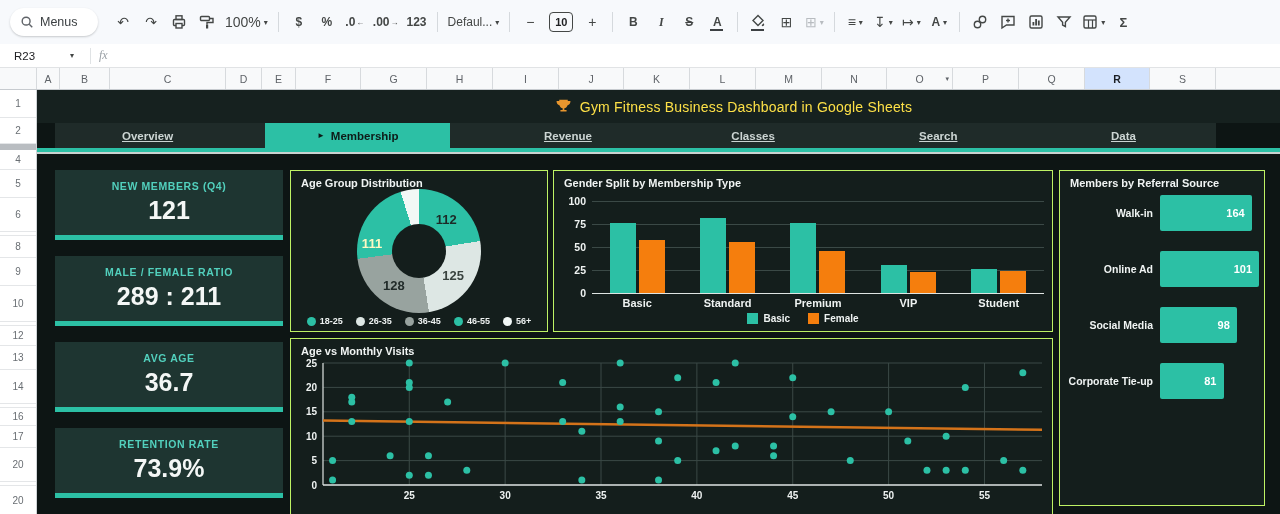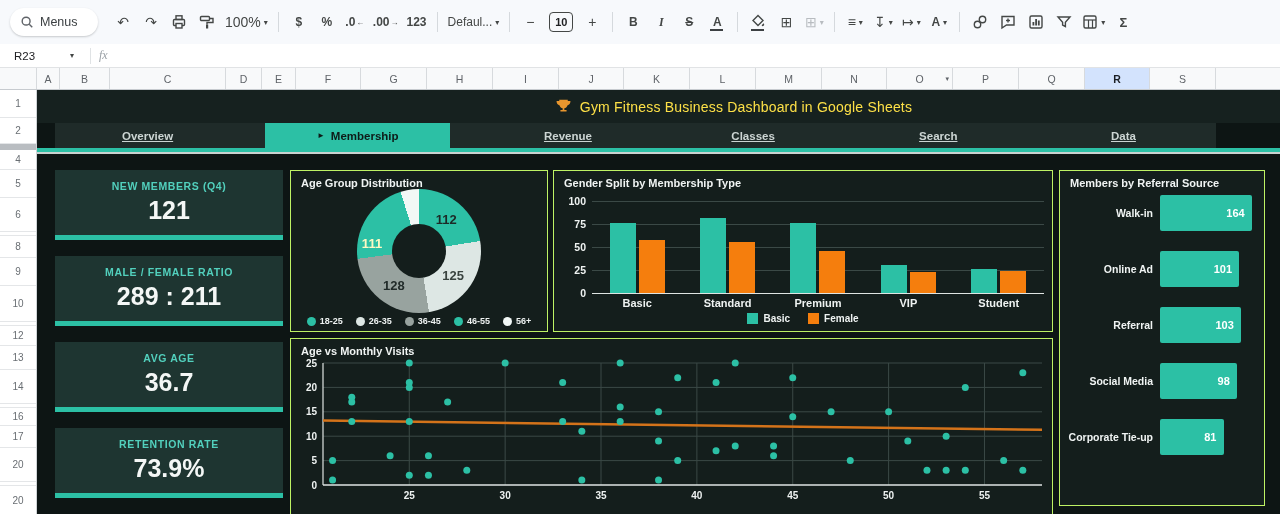--- a/index.html
+++ b/index.html
@@ -590,30 +590,22 @@
             <div class="ref-lab">Walk-in</div>
             <div class="ref-zone">
               <div class="ref-bar" style="width: 91.728px; background: rgb(44, 192, 165);">
                 <span class="ref-val">164</span>
               </div>
             </div>
           </div>
           <div class="ref-row">
             <div class="ref-lab">Online Ad</div>
             <div class="ref-zone">
-              <div class="ref-bar" style="width: 79px; background: rgb(44, 192, 165);">
+              <div class="ref-bar" style="width: 99px; background: rgb(44, 192, 165);">
                 <span class="ref-val">101</span>
-              </div>
-            </div>
-          </div>
-          <div class="ref-row">
-            <div class="ref-lab">Referral</div>
-            <div class="ref-zone">
-              <div class="ref-bar" style="width: 80.752px; background: rgb(44, 192, 165);">
-                <span class="ref-val">103</span>
               </div>
             </div>
           </div>
           <div class="ref-row">
             <div class="ref-lab">Social Media</div>
             <div class="ref-zone">
               <div class="ref-bar" style="width: 76.832px; background: rgb(44, 192, 165); padding-left: 13px;">
                 <span class="ref-val">98</span>
               </div>
             </div>

